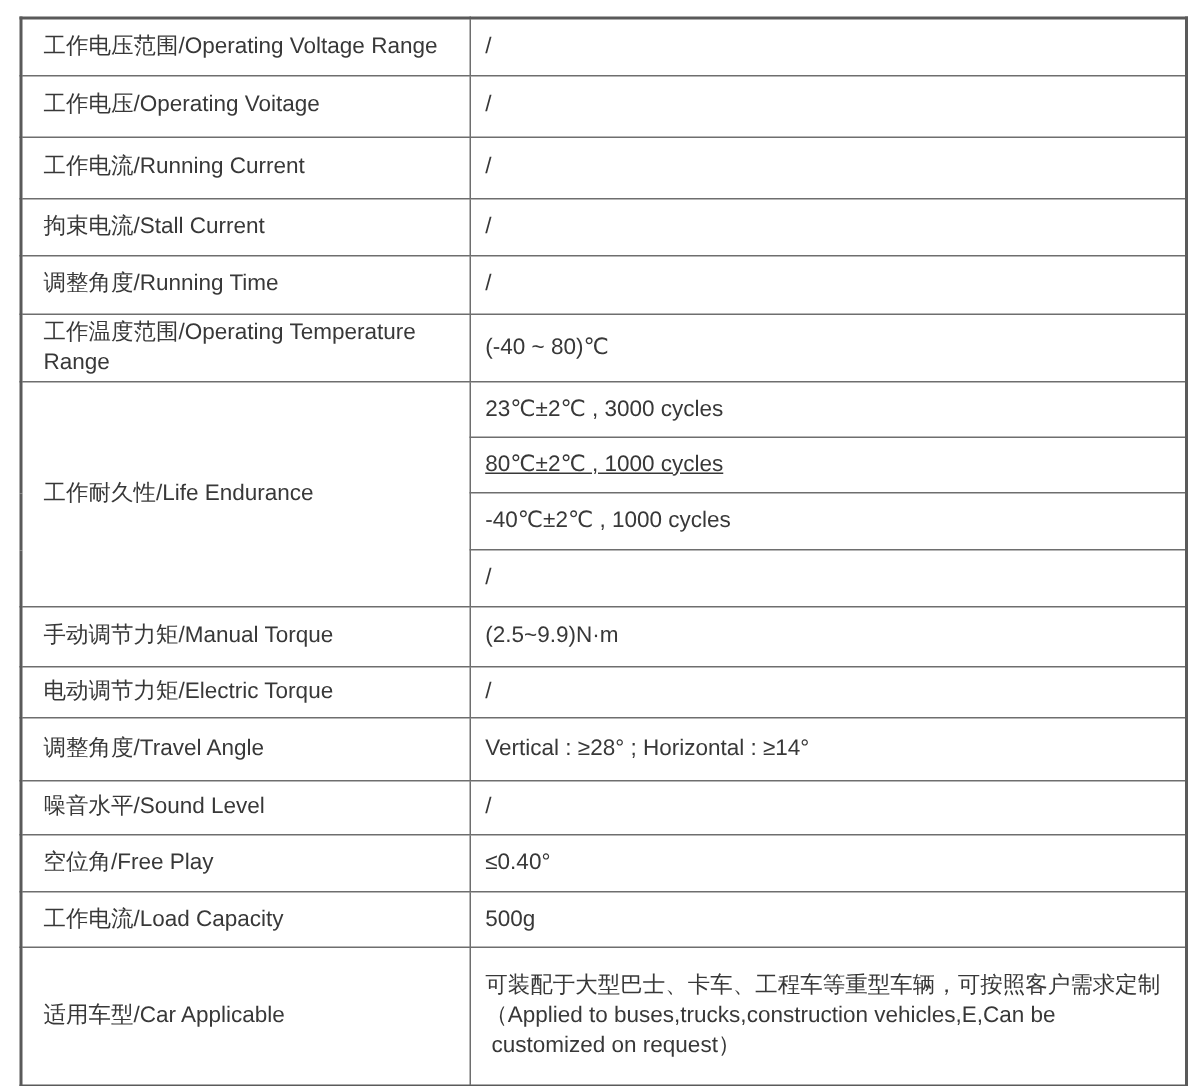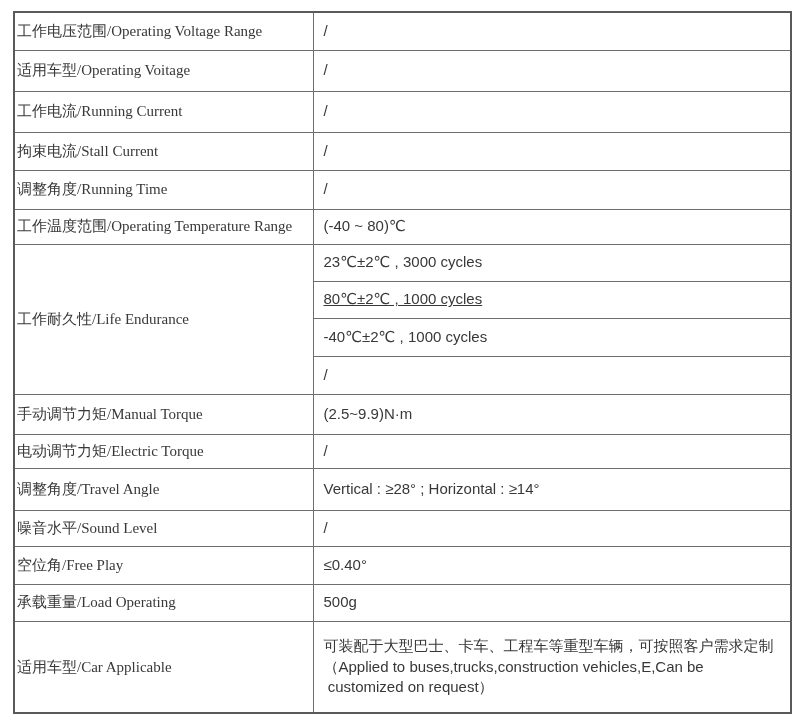--- a/index.html
+++ b/index.html
@@ -25,22 +25,21 @@
   }
   table.spec col.c1 { width: 299px; }
   table.spec td {
     border: 1px solid #6e6e6e;
     vertical-align: middle;
     font-size: 15px;
     line-height: 1.35;
     overflow: hidden;
   }
   td.label-cell {
-    padding: 2px 10px 2px 2px;
-    font-family: Liberation Serif, serif;
+    padding: 2px 10px 2px 14px;
   }
   td.value-cell {
     padding: 2px 16px 2px 10px;
     white-space: pre-wrap;
   }
   
   tr.r1  { height: 38px; }
   tr.r2  { height: 41px; }
   tr.r3  { height: 41px; }
   tr.r4  { height: 38px; margin-top: 48px; }
@@ -66,21 +65,21 @@
     <colgroup>
         <col class="c1">
         <col class="c2">
       </colgroup>
     <tbody>
       <tr class="r1">
         <td class="label-cell">工作电压范围/Operating Voltage Range</td>
         <td class="value-cell">/</td>
       </tr>
       <tr class="r2">
-        <td class="label-cell">适用车型/Operating Voitage</td>
+        <td class="label-cell">工作电压/Operating Voitage</td>
         <td class="value-cell">/</td>
       </tr>
       <tr class="r3">
         <td class="label-cell">工作电流/Running Current</td>
         <td class="value-cell">/</td>
       </tr>
       <tr class="r4">
         <td class="label-cell">拘束电流/Stall Current</td>
         <td class="value-cell">/</td>
       </tr>
@@ -119,21 +118,21 @@
       </tr>
       <tr class="r11">
         <td class="label-cell">噪音水平/Sound Level</td>
         <td class="value-cell">/</td>
       </tr>
       <tr class="r12">
         <td class="label-cell">空位角/Free Play</td>
         <td class="value-cell">≤0.40°</td>
       </tr>
       <tr class="r13">
-        <td class="label-cell">承载重量/Load Operating</td>
+        <td class="label-cell">工作电流/Load Capacity</td>
         <td class="value-cell">500g</td>
       </tr>
       <tr class="r14">
         <td class="label-cell">适用车型/Car Applicable</td>
         <td class="value-cell">可装配于大型巴士、卡车、工程车等重型车辆，可按照客户需求定制
 （Applied to buses,trucks,construction vehicles,E,Can be
  customized on request）</td>
       </tr>
     </tbody>
   </table>

